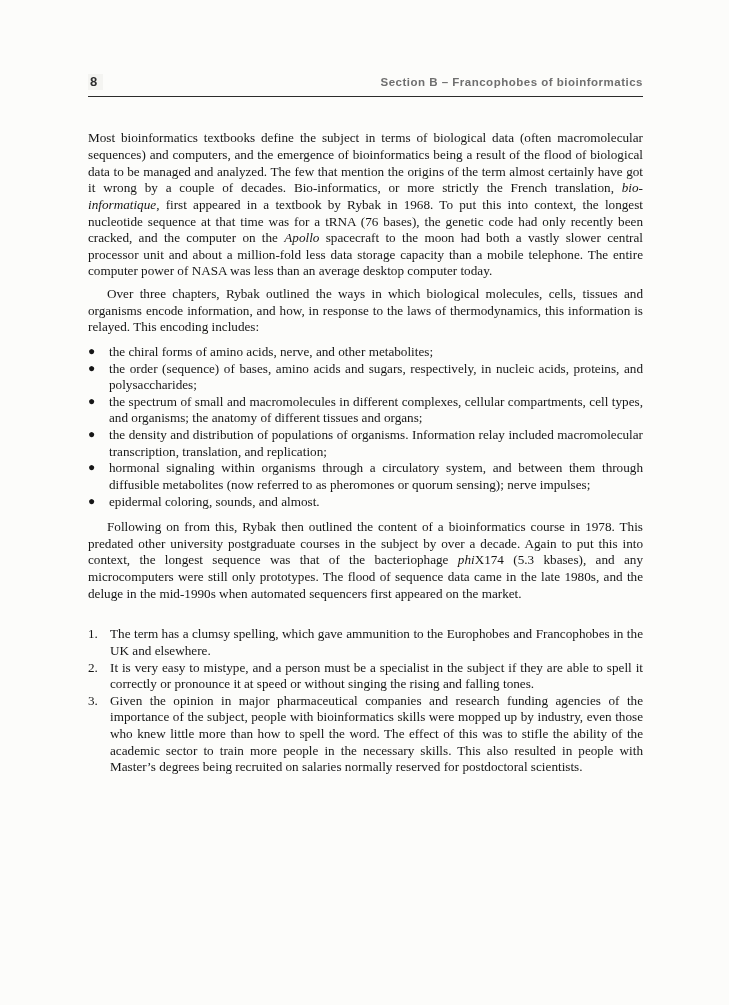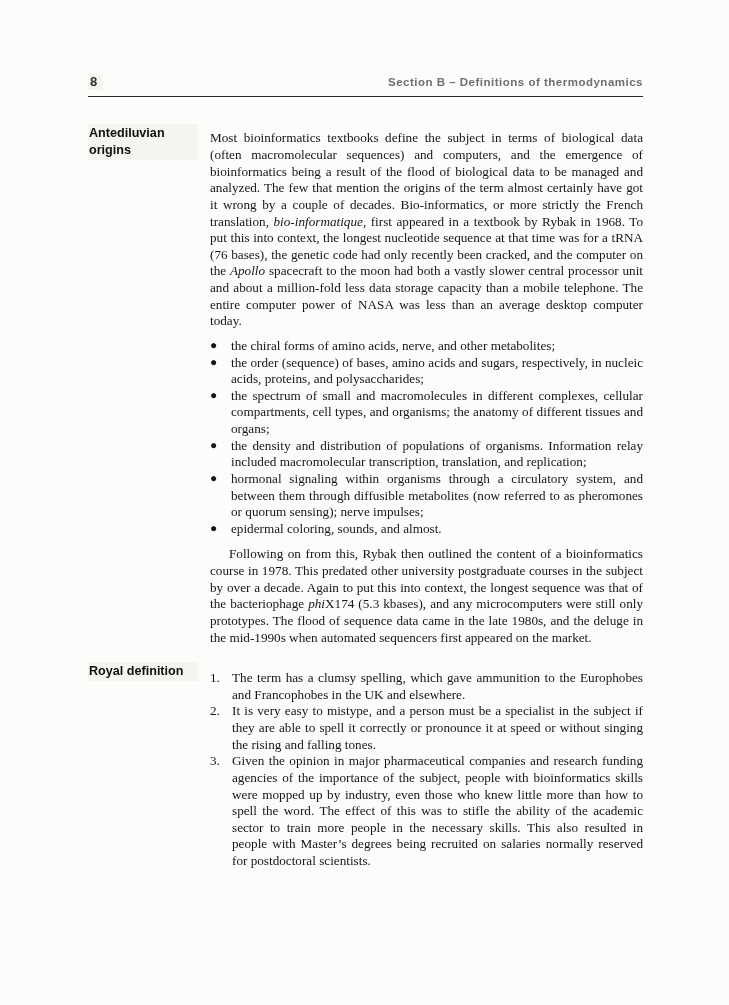--- a/index.html
+++ b/index.html
@@ -44,30 +44,28 @@
   .numbered .marker { width:22px; }
   .li-text { flex:1; text-align:justify; }
 </style>
 </head>
 <body>
 
 <div class="page">
 
   <header class="running-head">
     <span class="pagenum">8</span>
-    <span class="running-title">Section B – Definitions of thermodynamics</span>
+    <span class="running-title">Section B – Francophobes of bioinformatics</span>
   </header>
   <div class="rule"></div>
 
   <section class="section first">
-    <div class="margin-col">
-      <div class="margin-label">Antediluvian origins</div>
-    </div>
     <div class="body-col">
       <p class="para"><span>Most bioinformatics textbooks define the subject in terms of biological data (often macromolecular sequences) and computers, and the emergence of bioinformatics being a result of the flood of biological data to be managed and analyzed. The few that mention the origins of the term almost certainly have got it wrong by a couple of decades. Bio-informatics, or more strictly the French translation, </span><span style="font-style: italic;">bio-informatique</span><span>, first appeared in a textbook by Rybak in 1968. To put this into context, the longest nucleotide sequence at that time was for a tRNA (76 bases), the genetic code had only recently been cracked, and the computer on the </span><span style="font-style: italic;">Apollo</span><span> spacecraft to the moon had both a vastly slower central processor unit and about a million-fold less data storage capacity than a mobile telephone. The entire computer power of NASA was less than an average desktop computer today.</span></p>
+      <p class="para indent">Over three chapters, Rybak outlined the ways in which biological molecules, cells, tissues and organisms encode information, and how, in response to the laws of thermodynamics, this information is relayed. This encoding includes:</p>
       <ul class="bullets">
         <li class="li-row">
           <span class="marker">●</span>
           <span class="li-text">the chiral forms of amino acids, nerve, and other metabolites;</span>
         </li>
         <li class="li-row">
           <span class="marker">●</span>
           <span class="li-text">the order (sequence) of bases, amino acids and sugars, respectively, in nucleic acids, proteins, and polysaccharides;</span>
         </li>
         <li class="li-row">
@@ -85,23 +83,20 @@
         <li class="li-row">
           <span class="marker">●</span>
           <span class="li-text">epidermal coloring, sounds, and almost.</span>
         </li>
       </ul>
       <p class="para indent"><span>Following on from this, Rybak then outlined the content of a bioinformatics course in 1978. This predated other university postgraduate courses in the subject by over a decade. Again to put this into context, the longest sequence was that of the bacteriophage </span><span style="font-style: italic;">phi</span><span>X174 (5.3 kbases), and any microcomputers were still only prototypes. The flood of sequence data came in the late 1980s, and the deluge in the mid-1990s when automated sequencers first appeared on the market.</span></p>
     </div>
   </section>
 
   <section class="section second">
-    <div class="margin-col">
-      <div class="margin-label">Royal definition</div>
-    </div>
     <div class="body-col">
       <ol class="numbered">
         <li class="li-row">
           <span class="marker">1.</span>
           <span class="li-text">The term has a clumsy spelling, which gave ammunition to the Europhobes and Francophobes in the UK and elsewhere.</span>
         </li>
         <li class="li-row">
           <span class="marker">2.</span>
           <span class="li-text">It is very easy to mistype, and a person must be a specialist in the subject if they are able to spell it correctly or pronounce it at speed or without singing the rising and falling tones.</span>
         </li>

